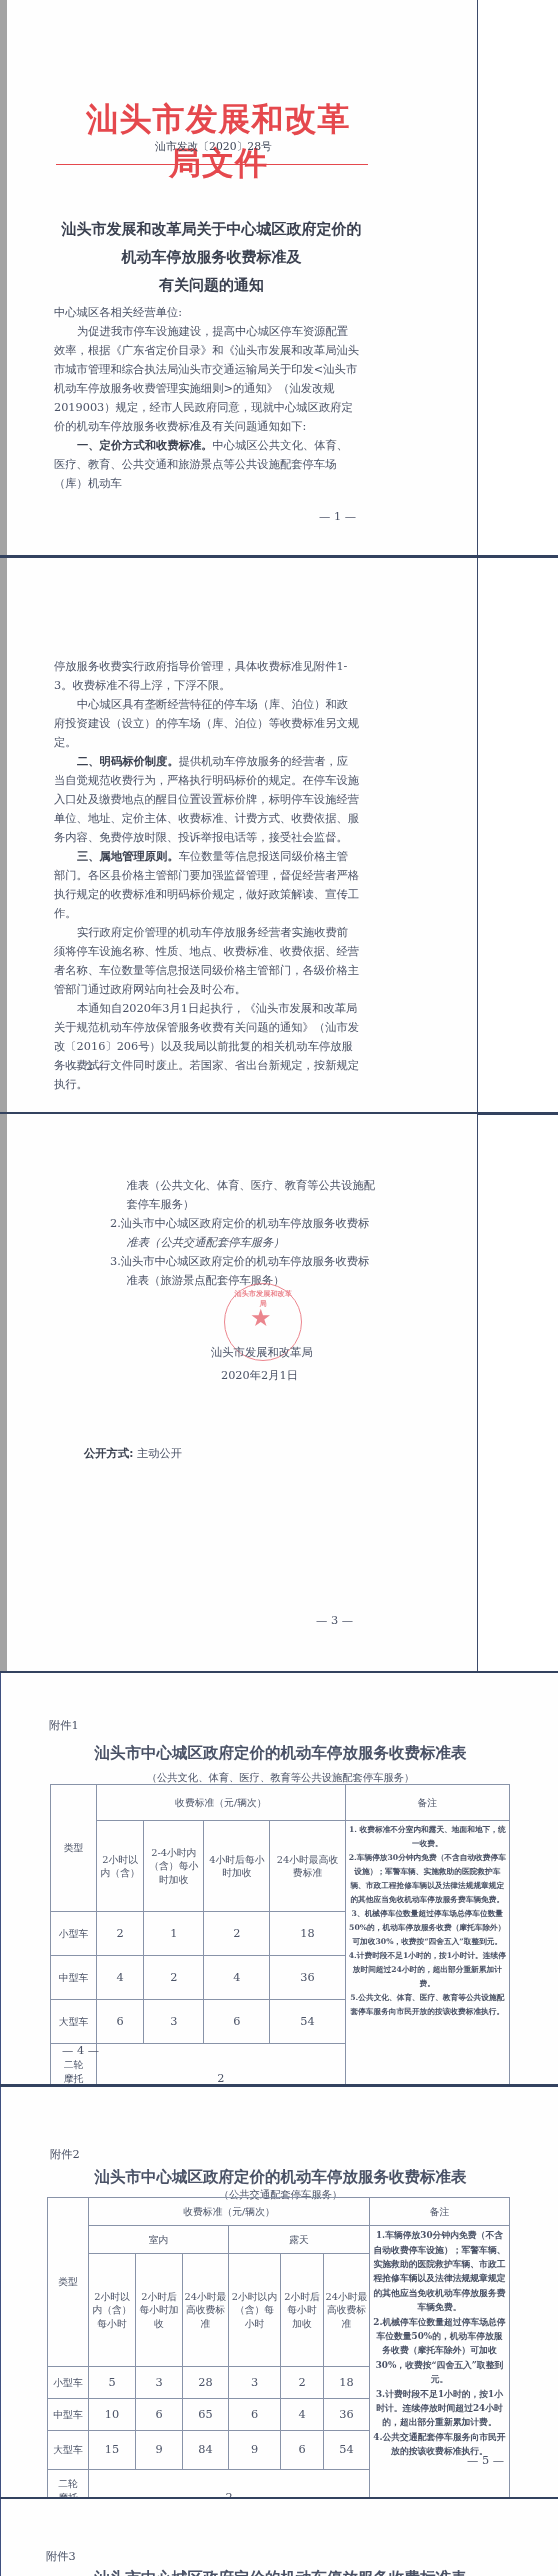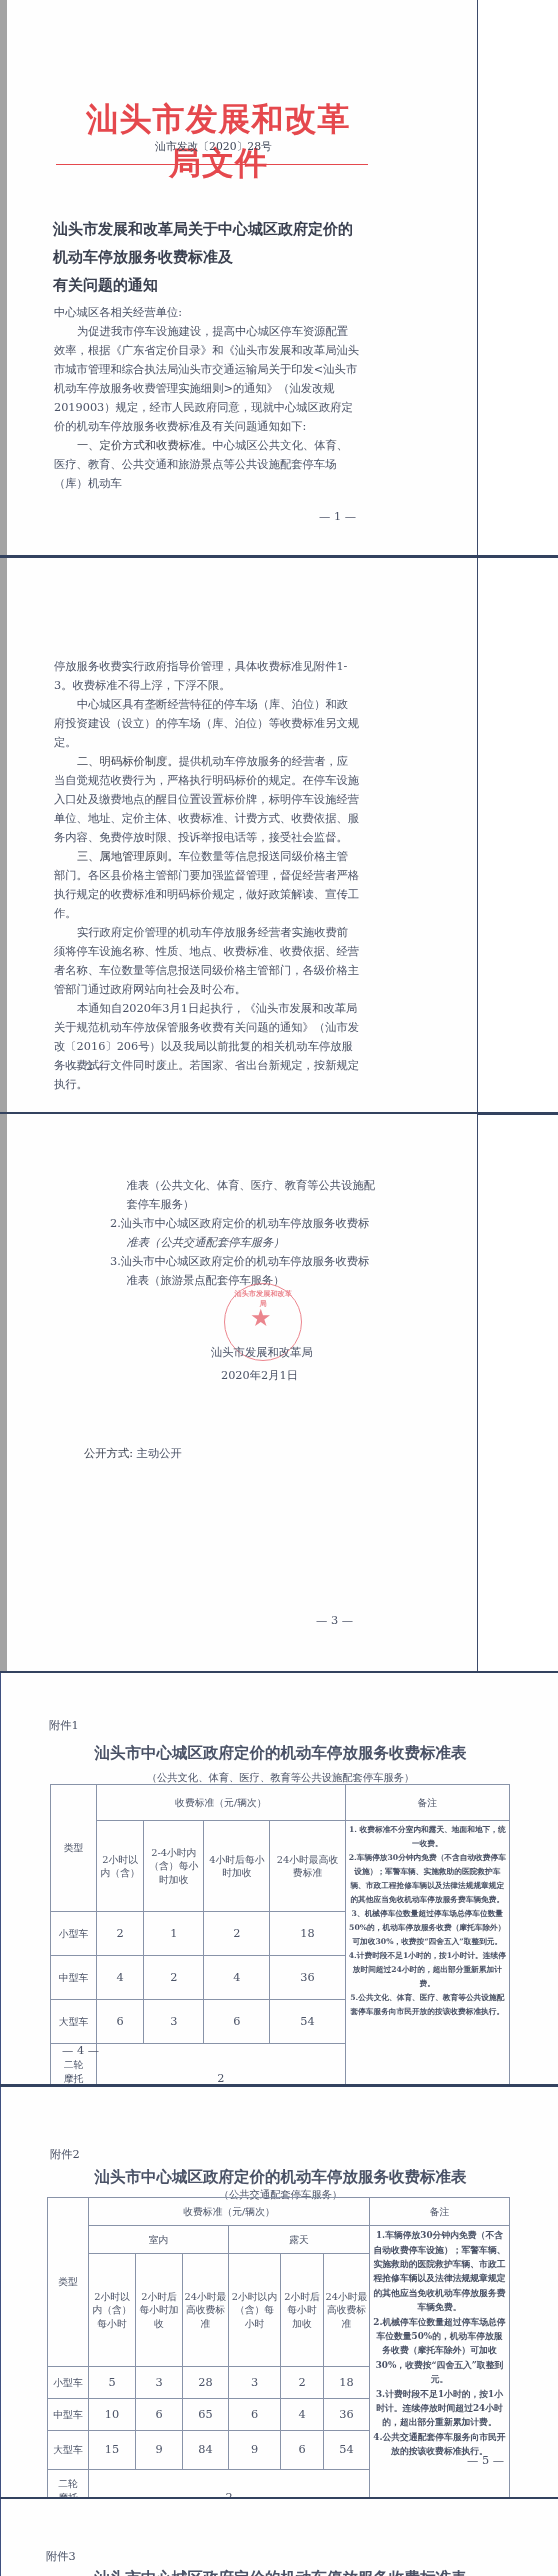--- a/index.html
+++ b/index.html
@@ -6,25 +6,25 @@
   body { width: 559px; height: 3468px; background: #ffffff; position: relative; overflow: hidden;
          font-family: "DejaVu Serif", "Liberation Serif", serif; color: #4a5266; }
   .page { position: absolute; left: 0; background: #fefefe; box-sizing: border-box; }
   .page.portrait { width: 478px; border-right: 1.5px solid #3c4a6a; border-left: 7px solid #a3a3a3; }
   .page.landscape { width: 559px; border-left: 1.5px solid #3f5080; border-right: 1.5px solid #3f5080; }
   .page-sep { position: absolute; left: 0; width: 559px; height: 2.6px; background: #33425f; }
   .abs { position: absolute; }
   .red-title { color: #e5484d; font-weight: bold; font-size: 32px; letter-spacing: 1px; font-family: "DejaVu Serif", serif; }
   .doc-no { font-size: 10.8px; color: #3e4657; }
   .red-rule { height: 1px; background: #e5484d; }
-  .notice-title { font-weight: bold; font-size: 15px; color: #3b4150; line-height: 28px; width: 100%; }
+  .notice-title { font-weight: bold; font-size: 15px; color: #3b4150; text-align: center; line-height: 28px; width: 100%; }
   .body-text { font-size: 11.3px; color: #4a5266; line-height: 19px; }
   .para { margin: 0; text-indent: 23px; }
   .para.noindent { text-indent: 0; }
-  .bold { font-weight: normal; color: #3b4150; }
+  .bold { font-weight: bold; color: #3b4150; }
   .page-num { font-size: 11.3px; color: #4a5266; }
   .att-label { font-size: 11.3px; color: #4a5266; }
   .att-title { font-weight: bold; font-size: 15.5px; color: #4a5266; text-align: center; }
   .att-sub { font-size: 10.3px; color: #4a5266; text-align: center; }
   table.fee { border-collapse: collapse; position: absolute; color: #4a5266; }
   table.fee td { border: 0.8px solid #8893a8; text-align: center; vertical-align: middle; font-size: 9.8px; line-height: 13.4px; padding: 1px 1.5px; }
   table.fee td.remark { text-align: center; vertical-align: top; font-size: 7.7px; line-height: 14px; padding: 2.1px 2.1px; font-weight: bold; }
   table.fee td.num { font-size: 11.3px; }
   .stamp { position: absolute; border: 1.5px solid #e8707a; border-radius: 50%; opacity: 0.85; }
   .stamp-star { position: absolute; color: #e8707a; font-size: 24px; }

